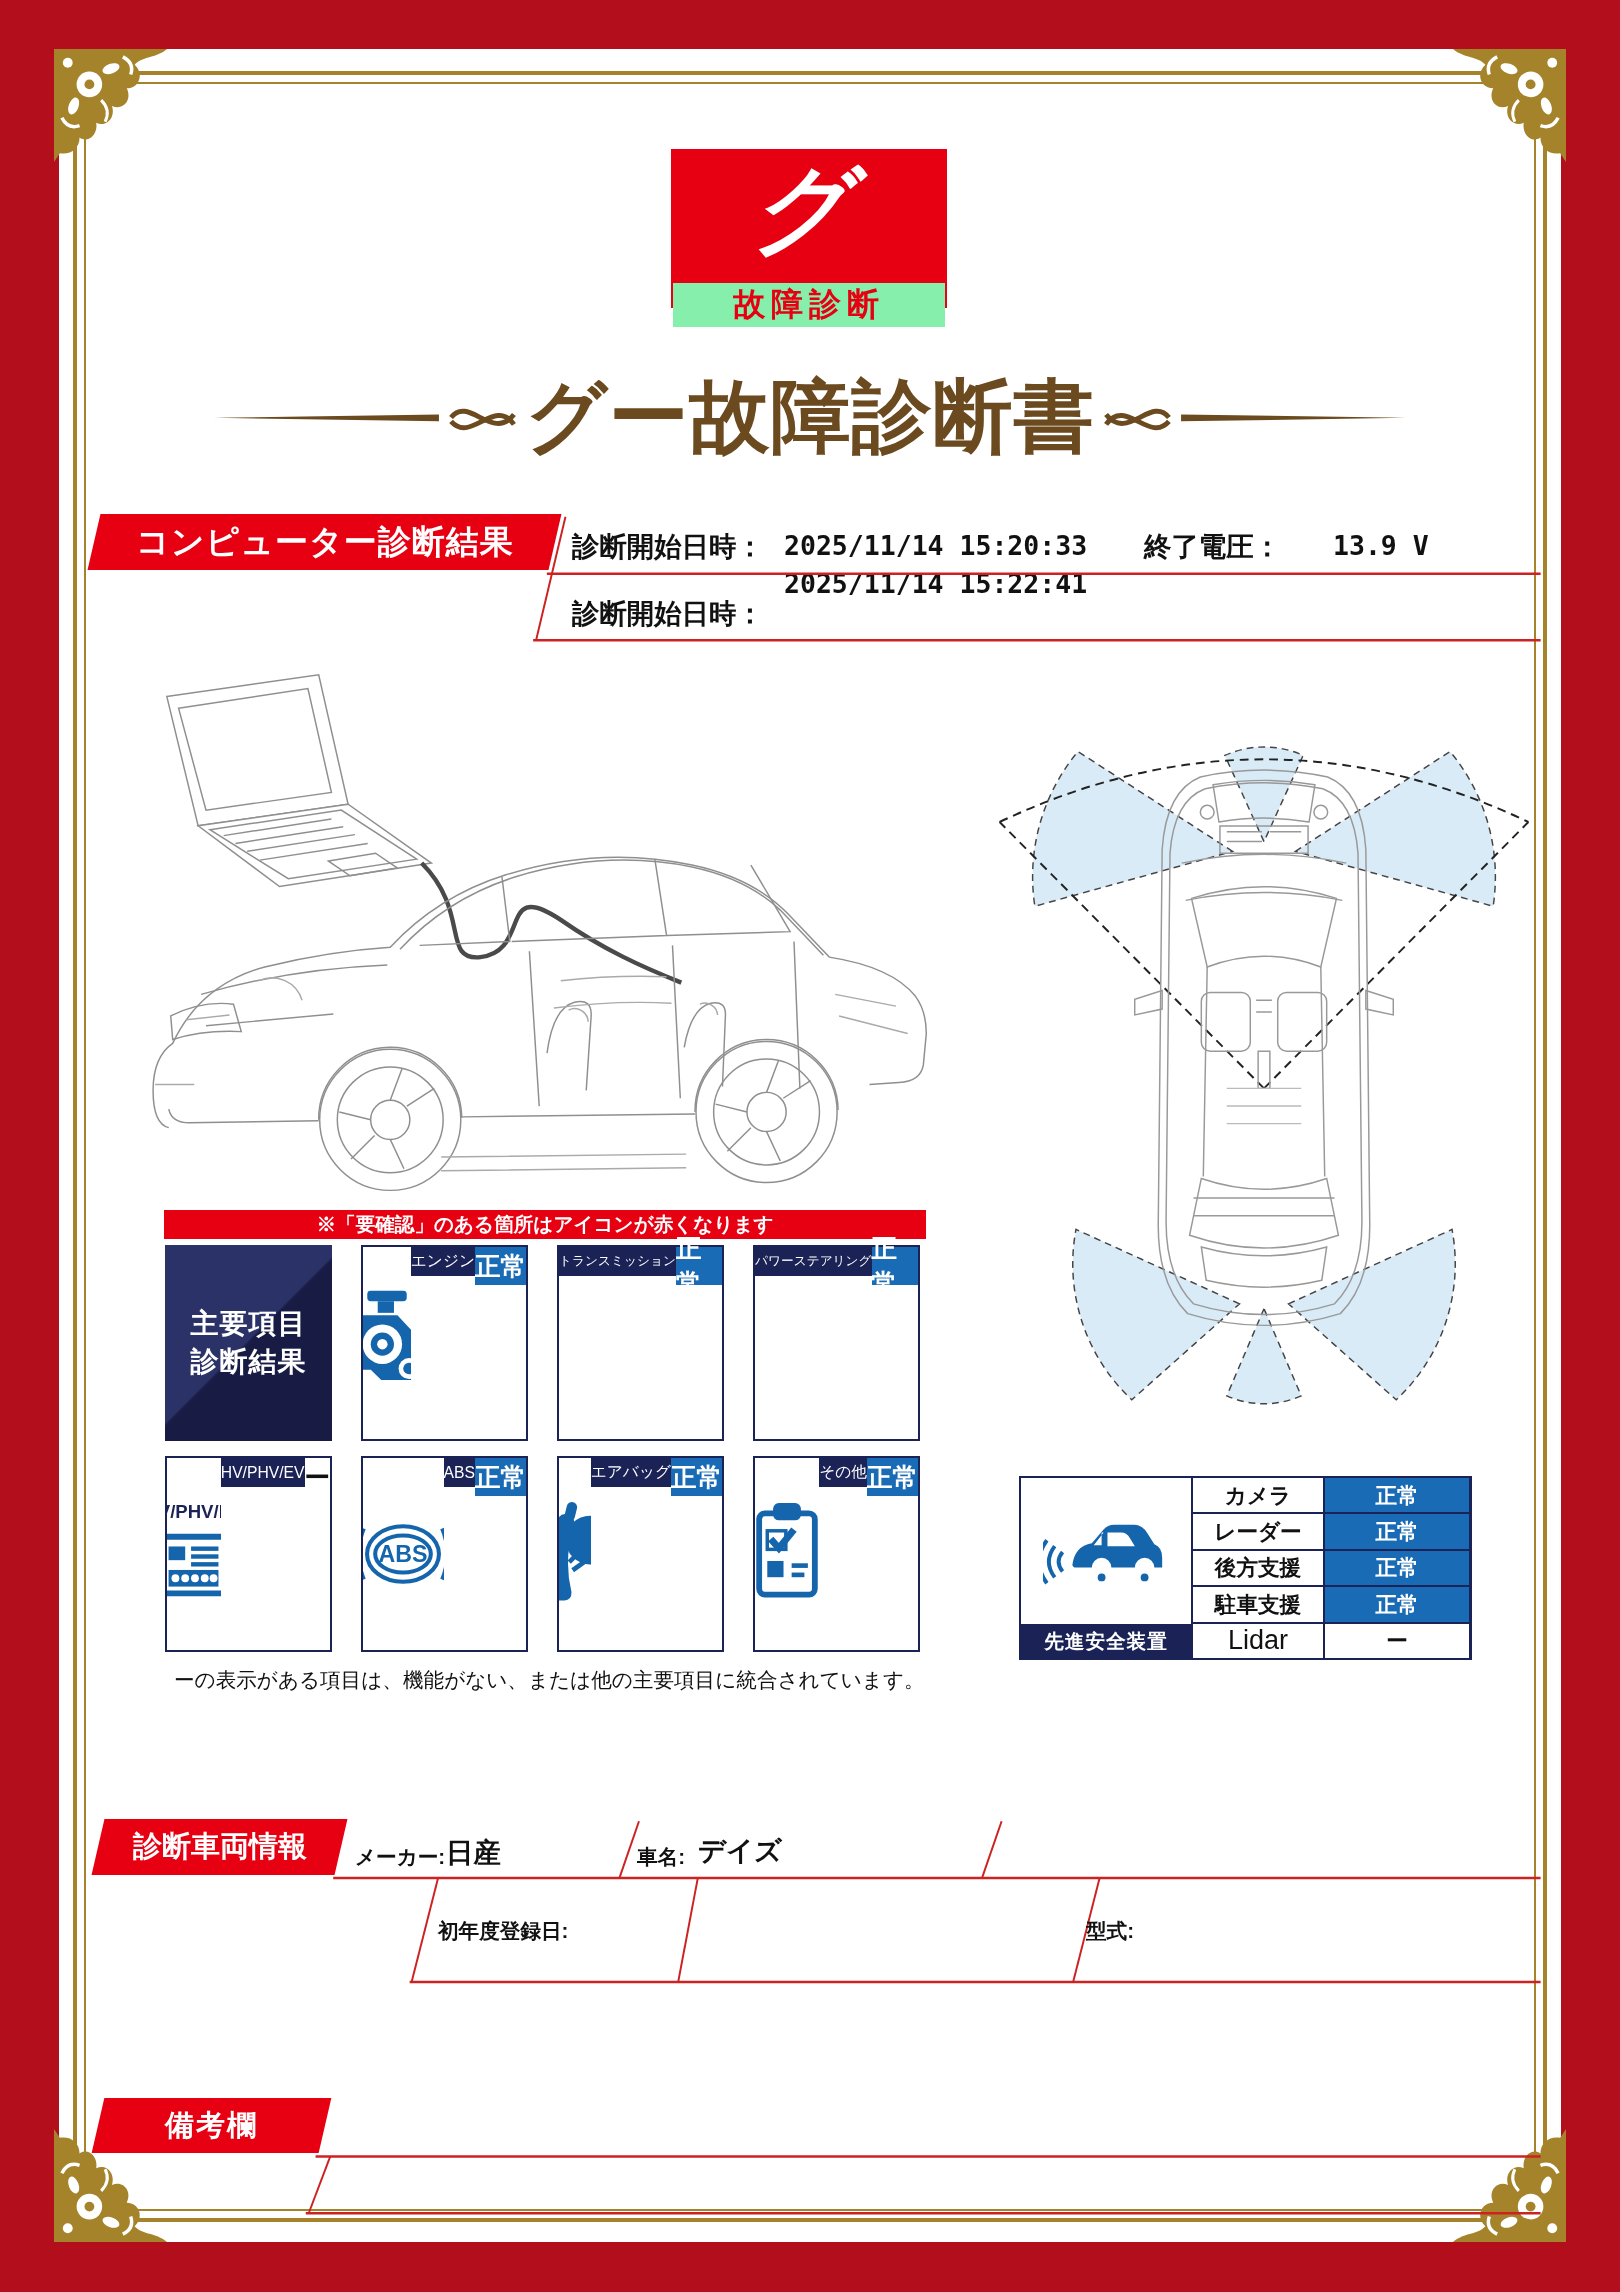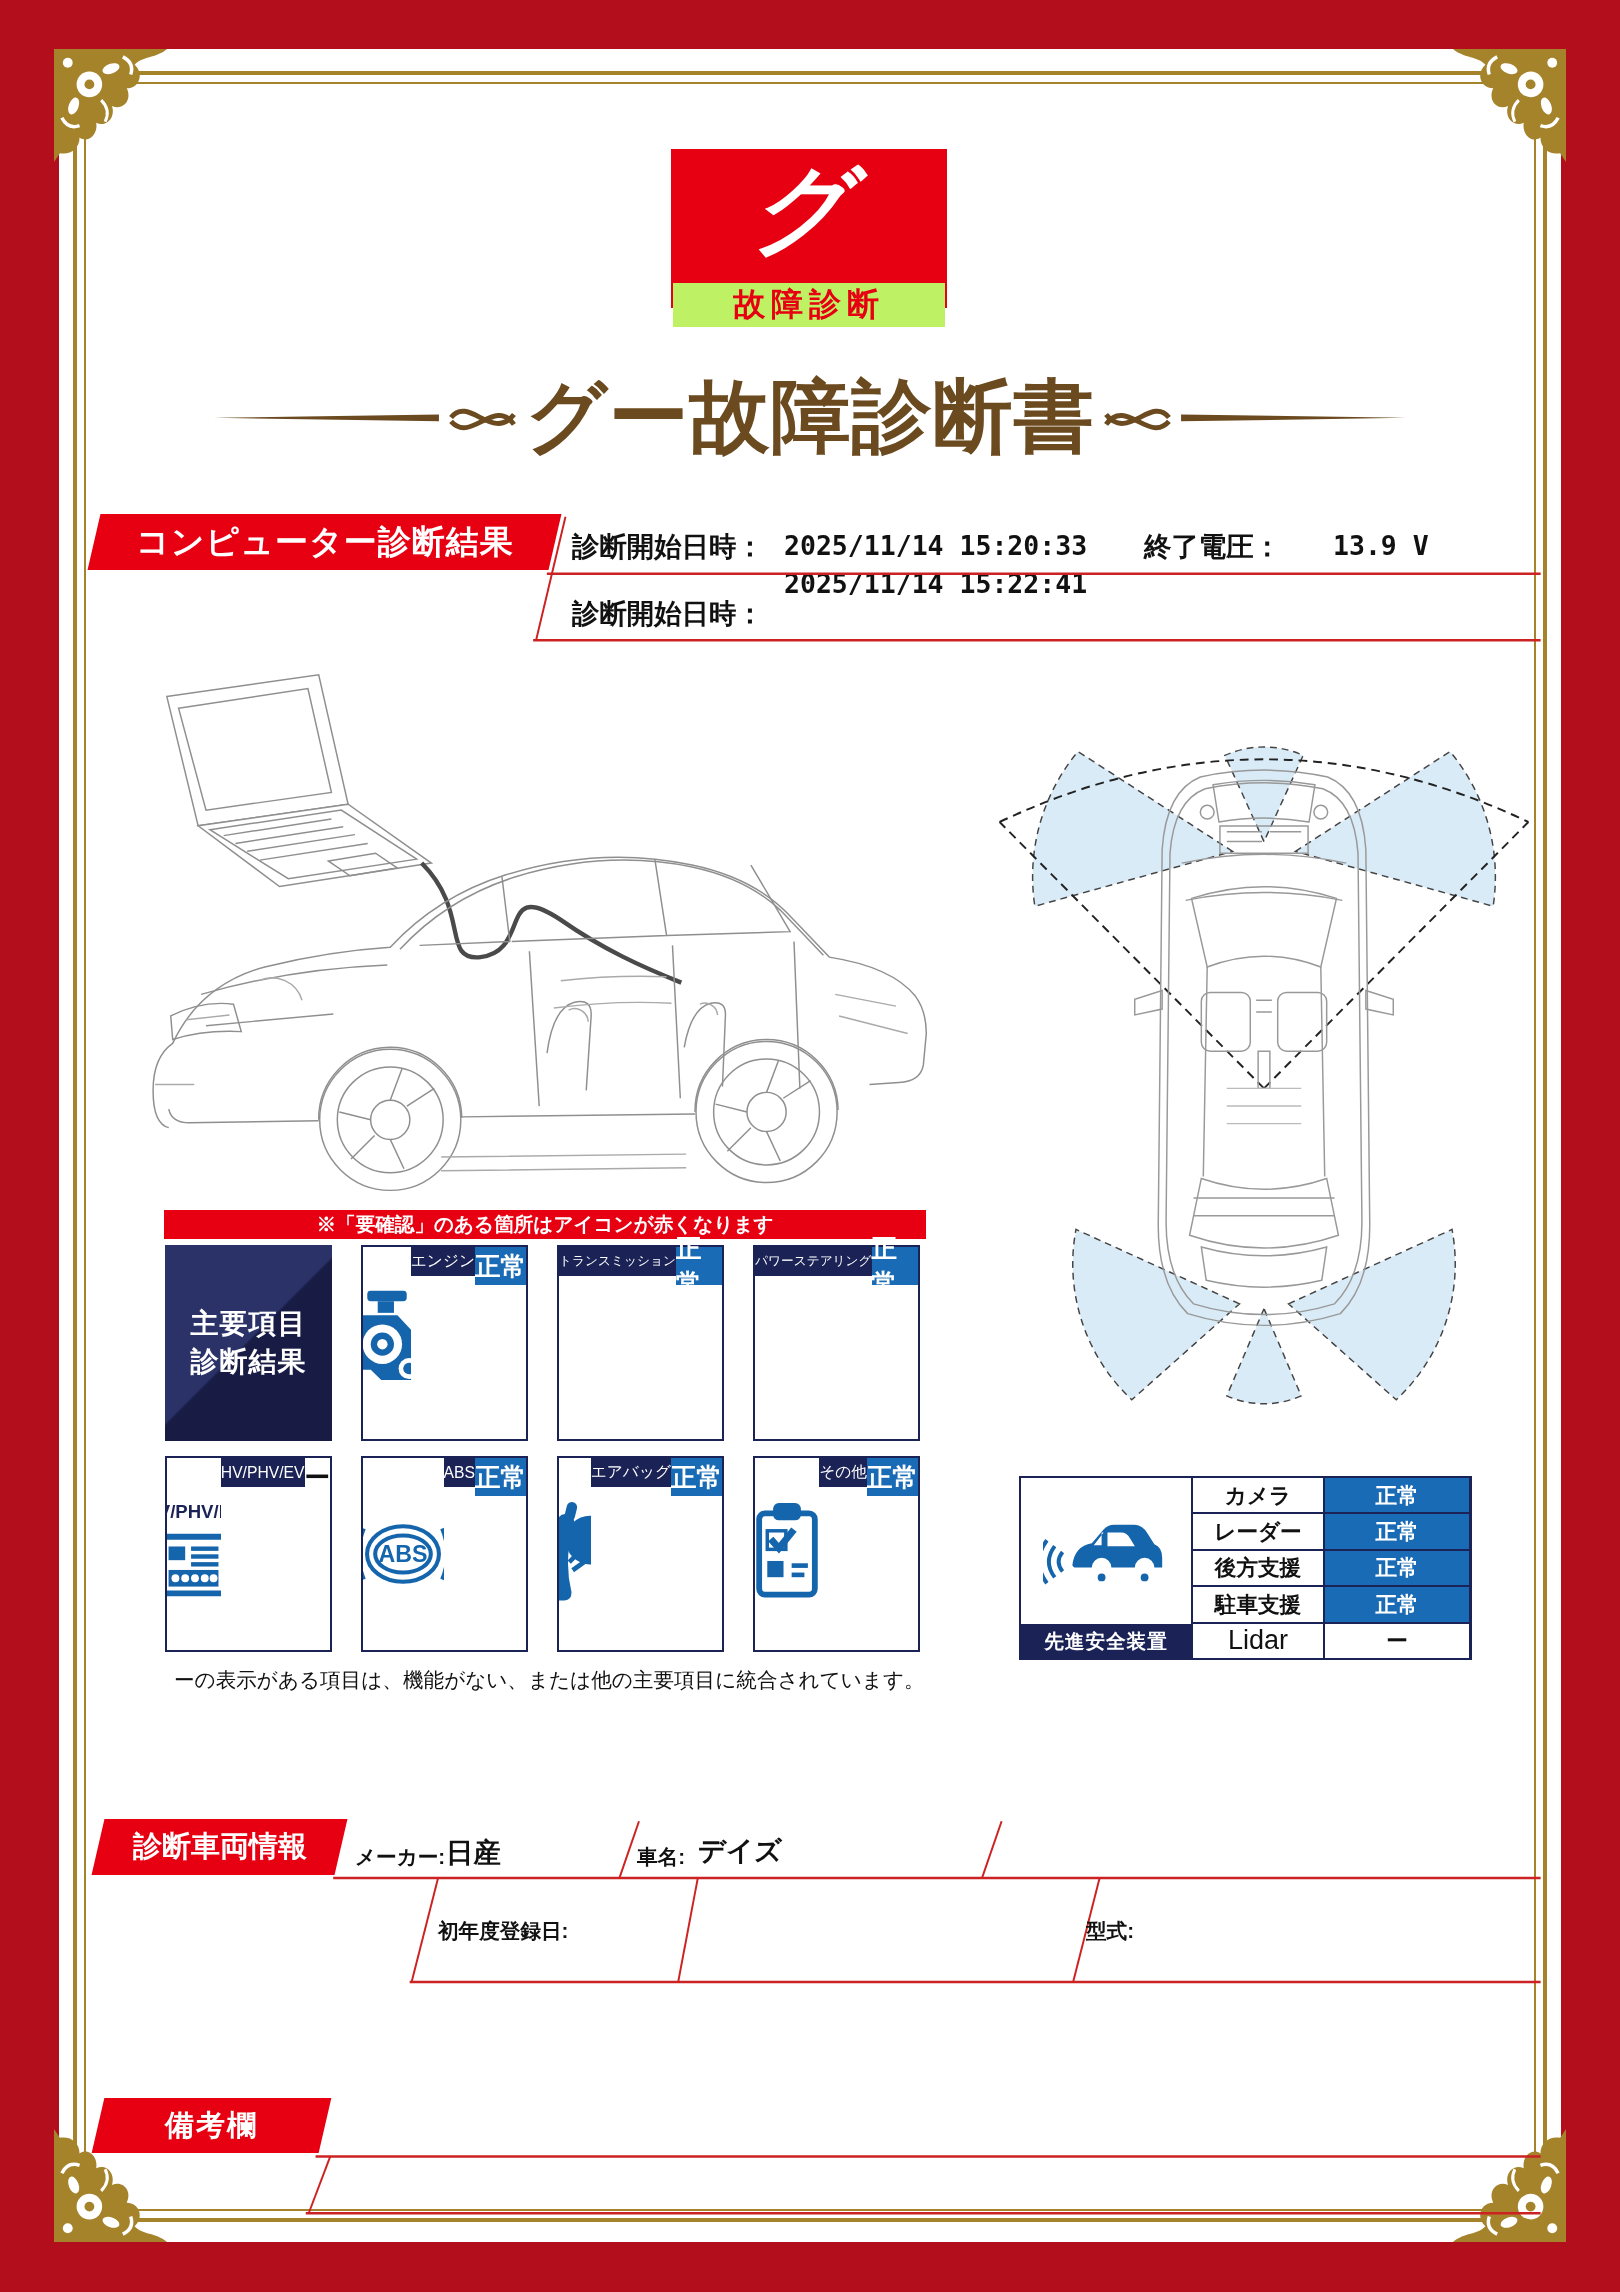--- a/index.html
+++ b/index.html
@@ -10,21 +10,21 @@
   .gold-inner { position:absolute; left:84px; top:82px; right:84px; bottom:82px; border:2px solid #A5832B; }
   .corner { position:absolute; width:116px; height:116px; }
   .corner.tl { left:54px; top:49px; }
   .corner.tr { right:54px; top:49px; transform:scaleX(-1); }
   .corner.bl { left:54px; bottom:51px; transform:scaleY(-1); }
   .corner.br { right:54px; bottom:51px; transform:scale(-1,-1); }
 
   .logo { position:absolute; left:671px; top:149px; width:276px; height:159px; border:2.9px solid #E60012; display:flex; flex-direction:column; background:#fff; }
   .logo-top { flex:1; background:#E60012; color:#fff; display:flex; align-items:center; justify-content:center; }
   .logo-mark { font-size:98px; font-weight:bold; transform:skewX(-12deg) translate(-2px,-5.9px); }
-  .logo-bottom { height:48px; background:#bef264; color:#E60012; font-weight:bold; font-size:32px; letter-spacing:5.9px; display:flex; align-items:center; justify-content:center; }
+  .logo-bottom { height:48px; background:#86efac; color:#E60012; font-weight:bold; font-size:32px; letter-spacing:5.9px; display:flex; align-items:center; justify-content:center; }
 
   .title-row { position:absolute; left:0; top:367px; width:100%; height:102px; display:flex; align-items:center; justify-content:center; gap:7.8px; }
   .main-title { font-size:80px; font-weight:bold; color:#6B4A1F; letter-spacing:1px; white-space:nowrap; }
 
   .banner { position:absolute; background:#E60012; transform:skewX(-13deg); display:flex; align-items:center; justify-content:center; }
   .banner > span { transform:skewX(13deg); color:#fff; font-weight:bold; white-space:nowrap; }
   .banner1 { left:94px; top:514px; width:461px; height:56px; }
   .banner1 span { font-size:33px; letter-spacing:1px; }
   .banner-vehicle { left:98px; top:1819px; width:243px; height:56px; }
   .banner-vehicle span { font-size:29px; }

